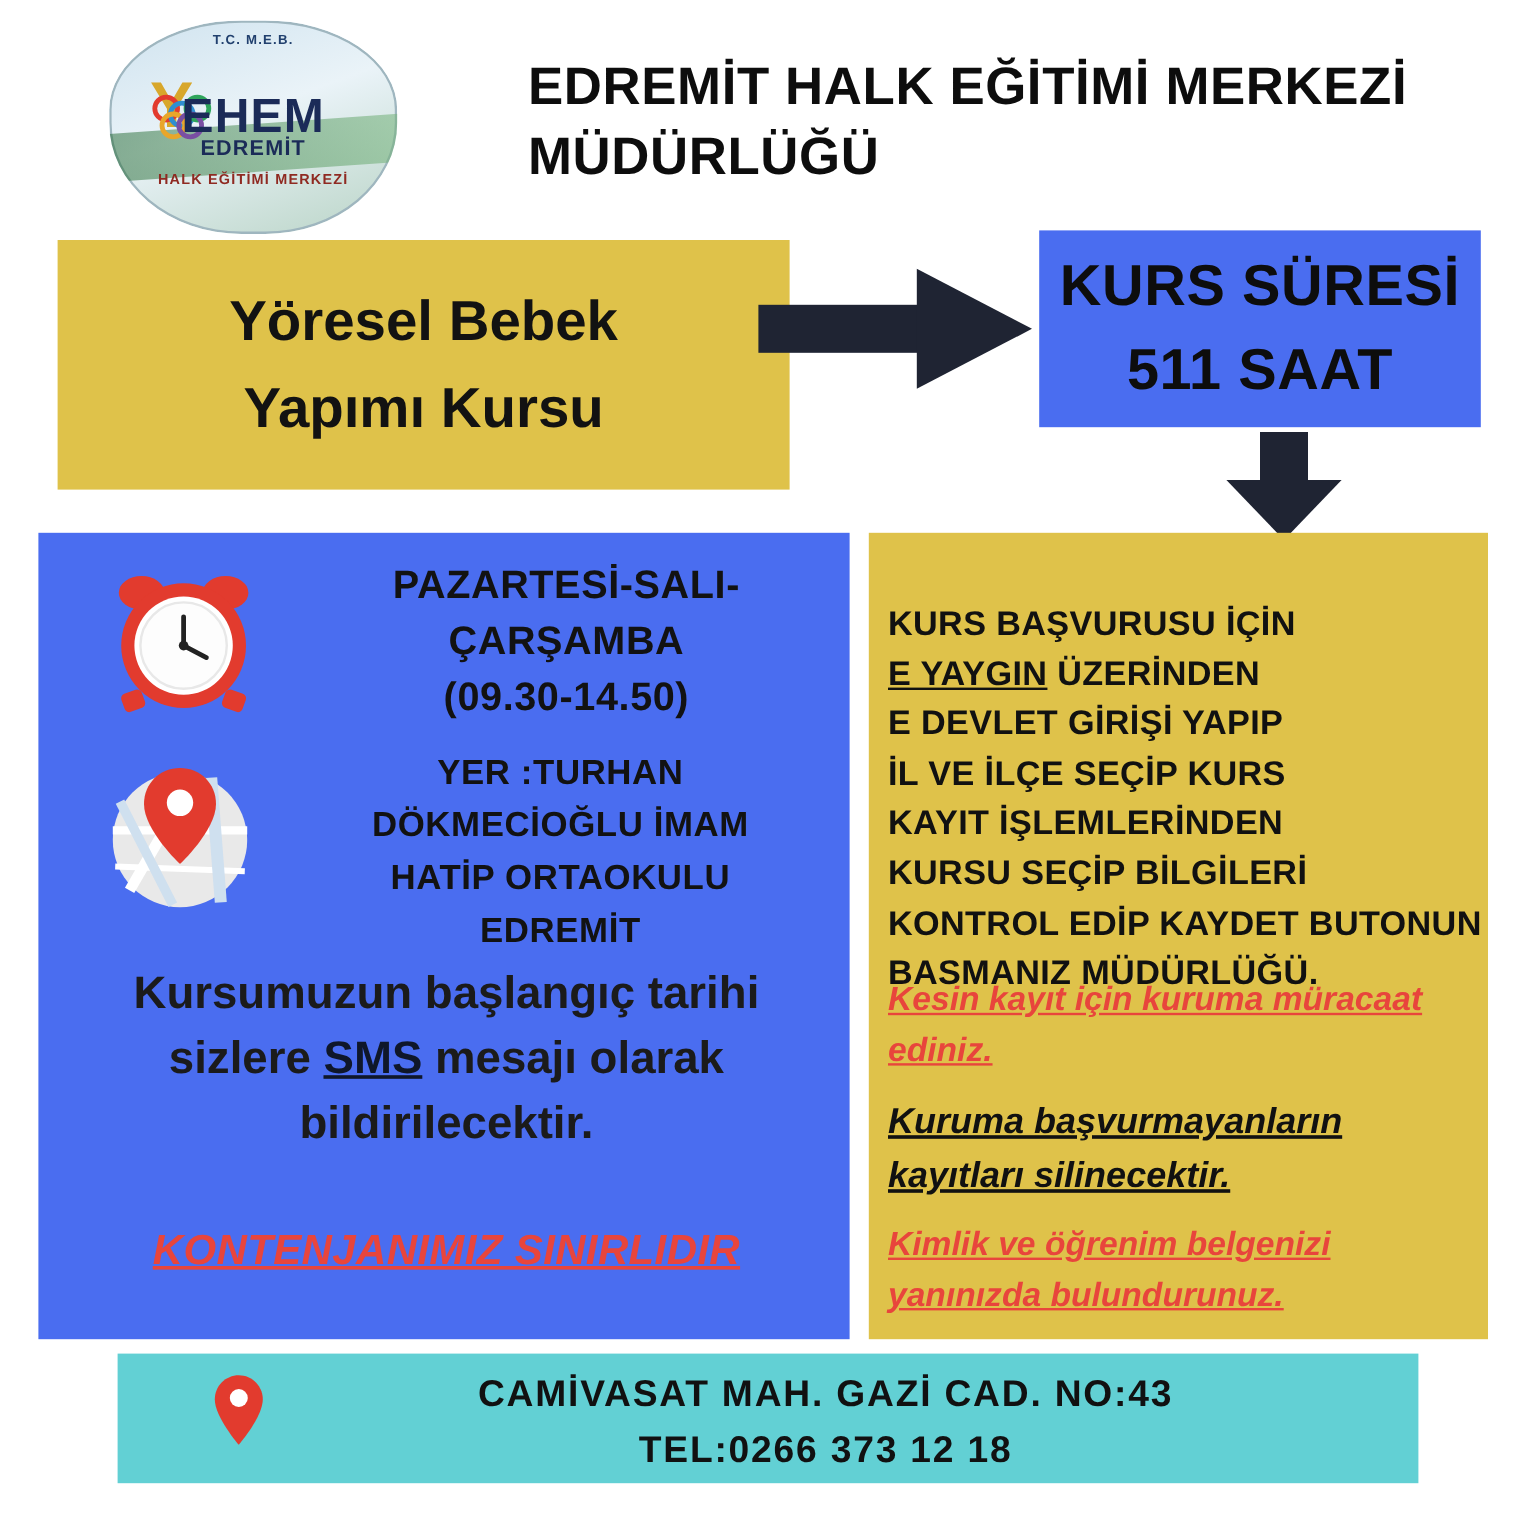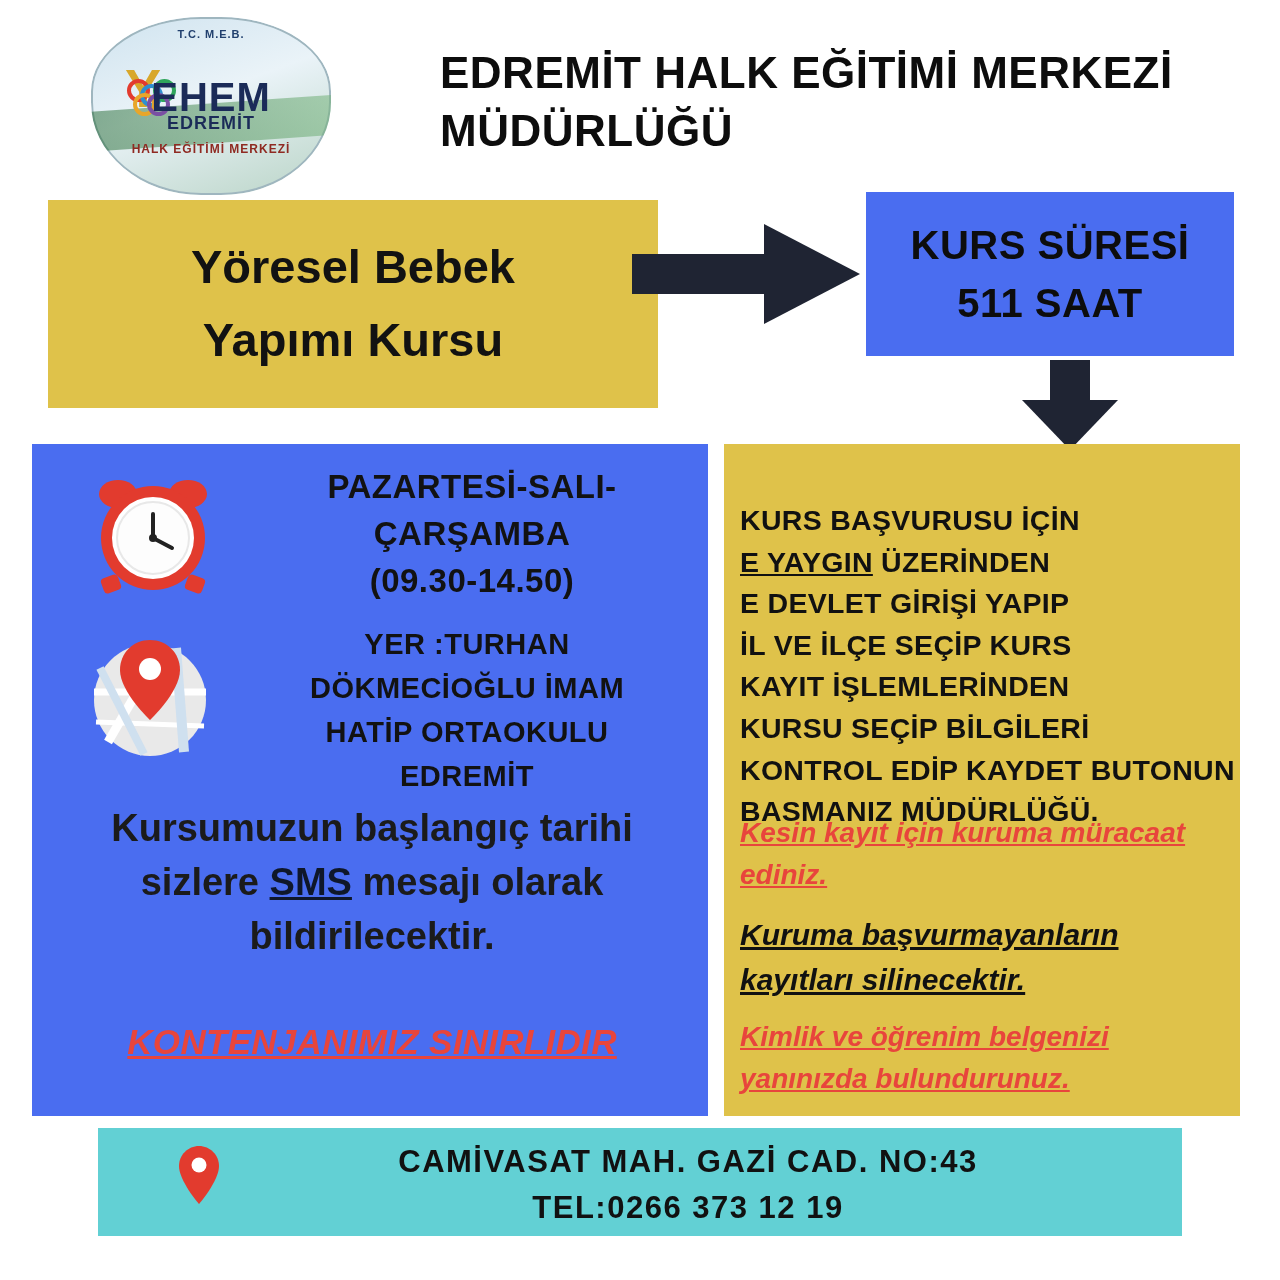--- a/index.html
+++ b/index.html
@@ -201,21 +201,21 @@
     width: 368px;
     height: 164px;
     background: #4a6df0;
     display: flex;
     flex-direction: column;
     align-items: center;
     justify-content: center;
   }
   .duration-box span {
     display: block;
-    font-size: 40px;
+    font-size: 48px;
     font-weight: bold;
     color: #0d0d0d;
     line-height: 1.45;
     text-align: center;
     letter-spacing: .5px;
   }
 
   
   .arrow-down {
     position: absolute;
@@ -534,16 +534,16 @@
   </div>
 
   <div class="footer">
     <div class="footer-pin">
       <svg viewBox="0 0 46 62" width="46" height="62">
         <path d="M23 2 c-11 0 -20 9 -20 20 c0 15 20 38 20 38 c0 0 20 -23 20 -38 c0 -11 -9 -20 -20 -20 z" fill="#e23b2e"></path>
         <circle cx="23" cy="21" r="7.5" fill="#ffffff"></circle>
       </svg>
     </div>
     <div class="footer-line1">CAMİVASAT MAH. GAZİ CAD. NO:43</div>
-    <div class="footer-line2">TEL:0266 373 12 19</div>
+    <div class="footer-line2">TEL:0266 373 12 18</div>
   </div>
 
 </div>
 
 </body></html>

